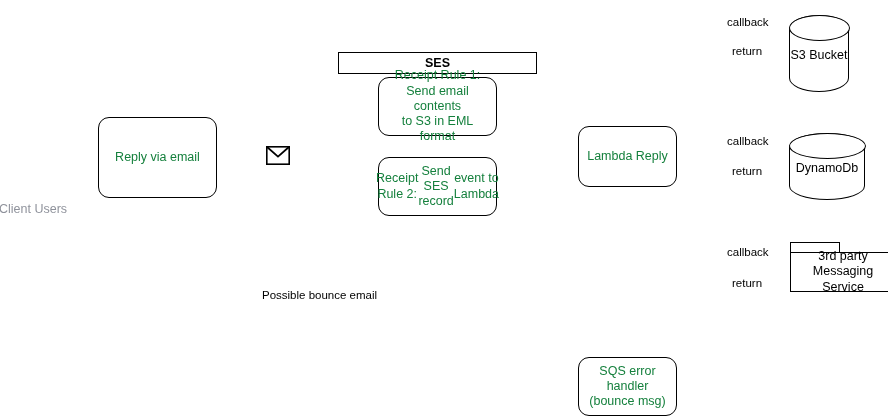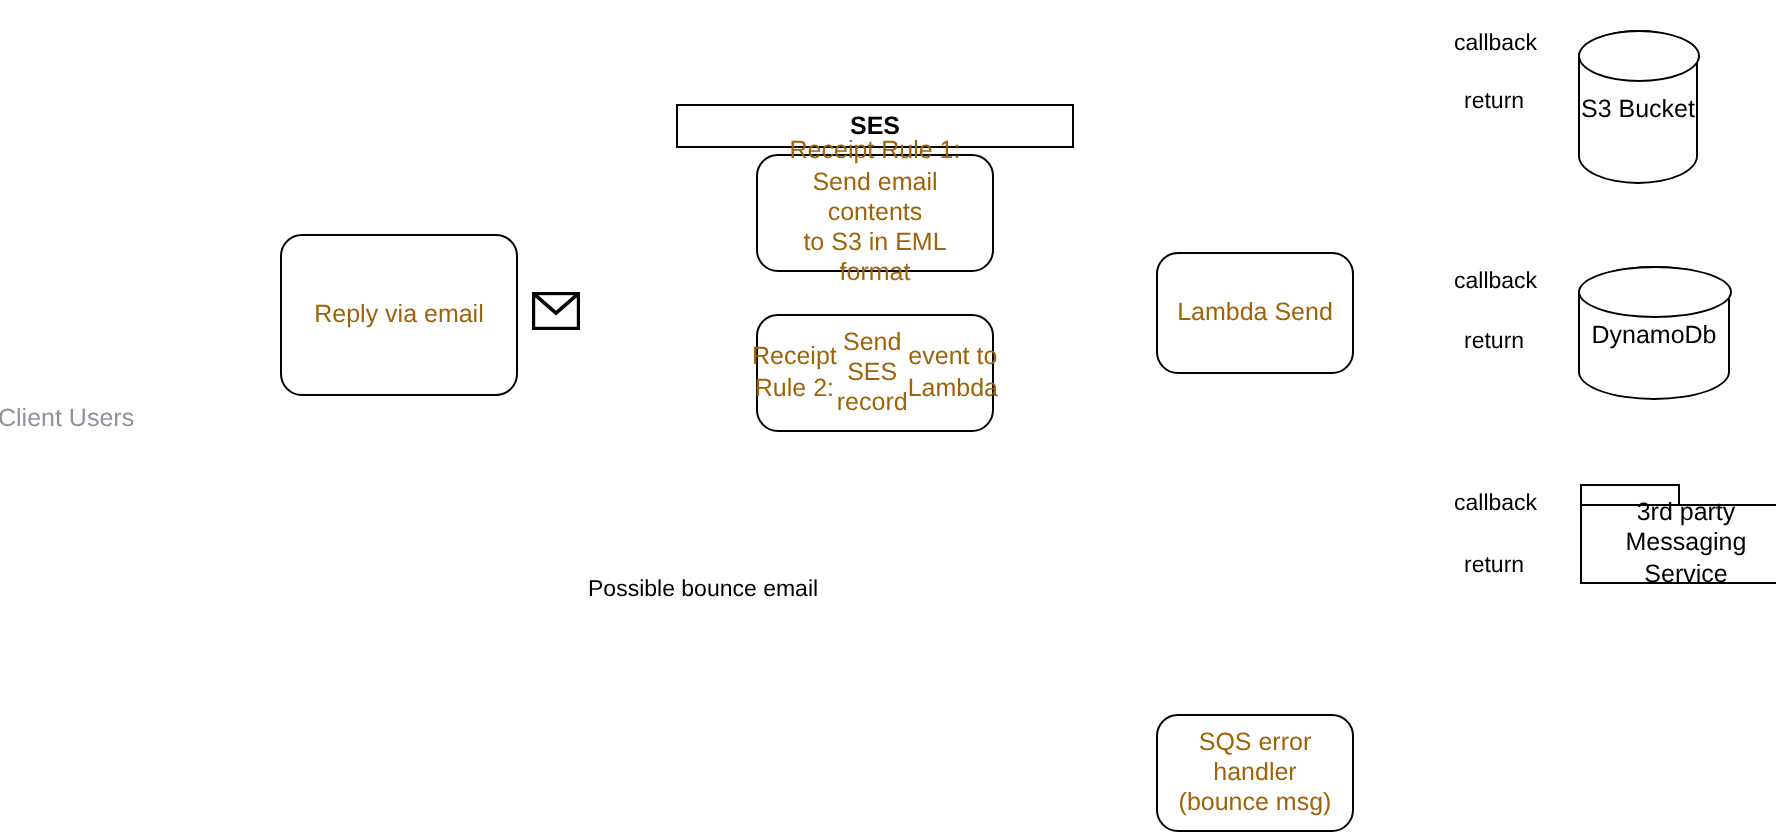--- a/index.html
+++ b/index.html
@@ -27,21 +27,21 @@
 
   
   .rbox {
     background: #ffffff;
     border: 1.4px solid #000000;
     border-radius: 11px;
     display: flex;
     align-items: center;
     justify-content: center;
     text-align: center;
-    color: #a16207;
+    color: #15803d;
     line-height: 1.22;
     font-size: 12.5px;
     padding: 2px 4px;
   }
 
   
   .hdrbar {
     background: #ffffff;
     border: 1.4px solid #000000;
     display: flex;
@@ -129,21 +129,21 @@
     position: absolute;
   }
 </style>
 </head>
 <body>
 
 <div id="canvas">
 
   <div class="faded-label" style="left:-1px; top:181px;">Client Users</div>
 
-  <div class="node rbox" style="left:98px; top:117px; width:119px; height:81px;margin-left:42px;">
+  <div class="node rbox" style="left:98px; top:117px; width:119px; height:81px;">
     <span>Reply via email</span>
   </div>
 
   <div class="env-icon" style="left:266px; top:146px;">
     <svg width="24" height="19" viewBox="0 0 24 19" xmlns="http://www.w3.org/2000/svg">
       <rect x="0.8" y="0.8" width="22.4" height="17.4" fill="#ffffff" stroke="#000000" stroke-width="1.6"></rect>
       <polyline points="0.8,0.8 12,10.6 23.2,0.8" fill="none" stroke="#000000" stroke-width="1.8"></polyline>
     </svg>
   </div>
 
@@ -156,24 +156,24 @@
     <span>Send email contents</span>
     <span>to S3 in EML format</span>
   </div>
 
   <div class="node rbox" style="left:378px; top:157px; width:119px; height:59px; flex-direction:row;">
     <span>Receipt Rule 2:</span>
     <span>Send SES record</span>
     <span>event to Lambda</span>
   </div>
 
-  <div class="edgelabel" style="left:261px; top:288px;margin-left:32px;">Possible bounce email</div>
+  <div class="edgelabel" style="left:261px; top:288px;">Possible bounce email</div>
 
   <div class="node rbox" style="left:578px; top:126px; width:99px; height:61px;">
-    <span>Lambda Send</span>
+    <span>Lambda Reply</span>
   </div>
 
   <div class="node rbox" style="left:578px; top:357px; width:99px; height:59px; flex-direction:column;">
     <span>SQS error handler</span>
     <span>(bounce msg)</span>
   </div>
 
   <div class="node cyl" style="left:789px; top:15px; width:60px; height:77px;text-decoration:underline;">
     <div class="cyl-top"></div>
     <div class="cyl-label">S3 Bucket</div>

